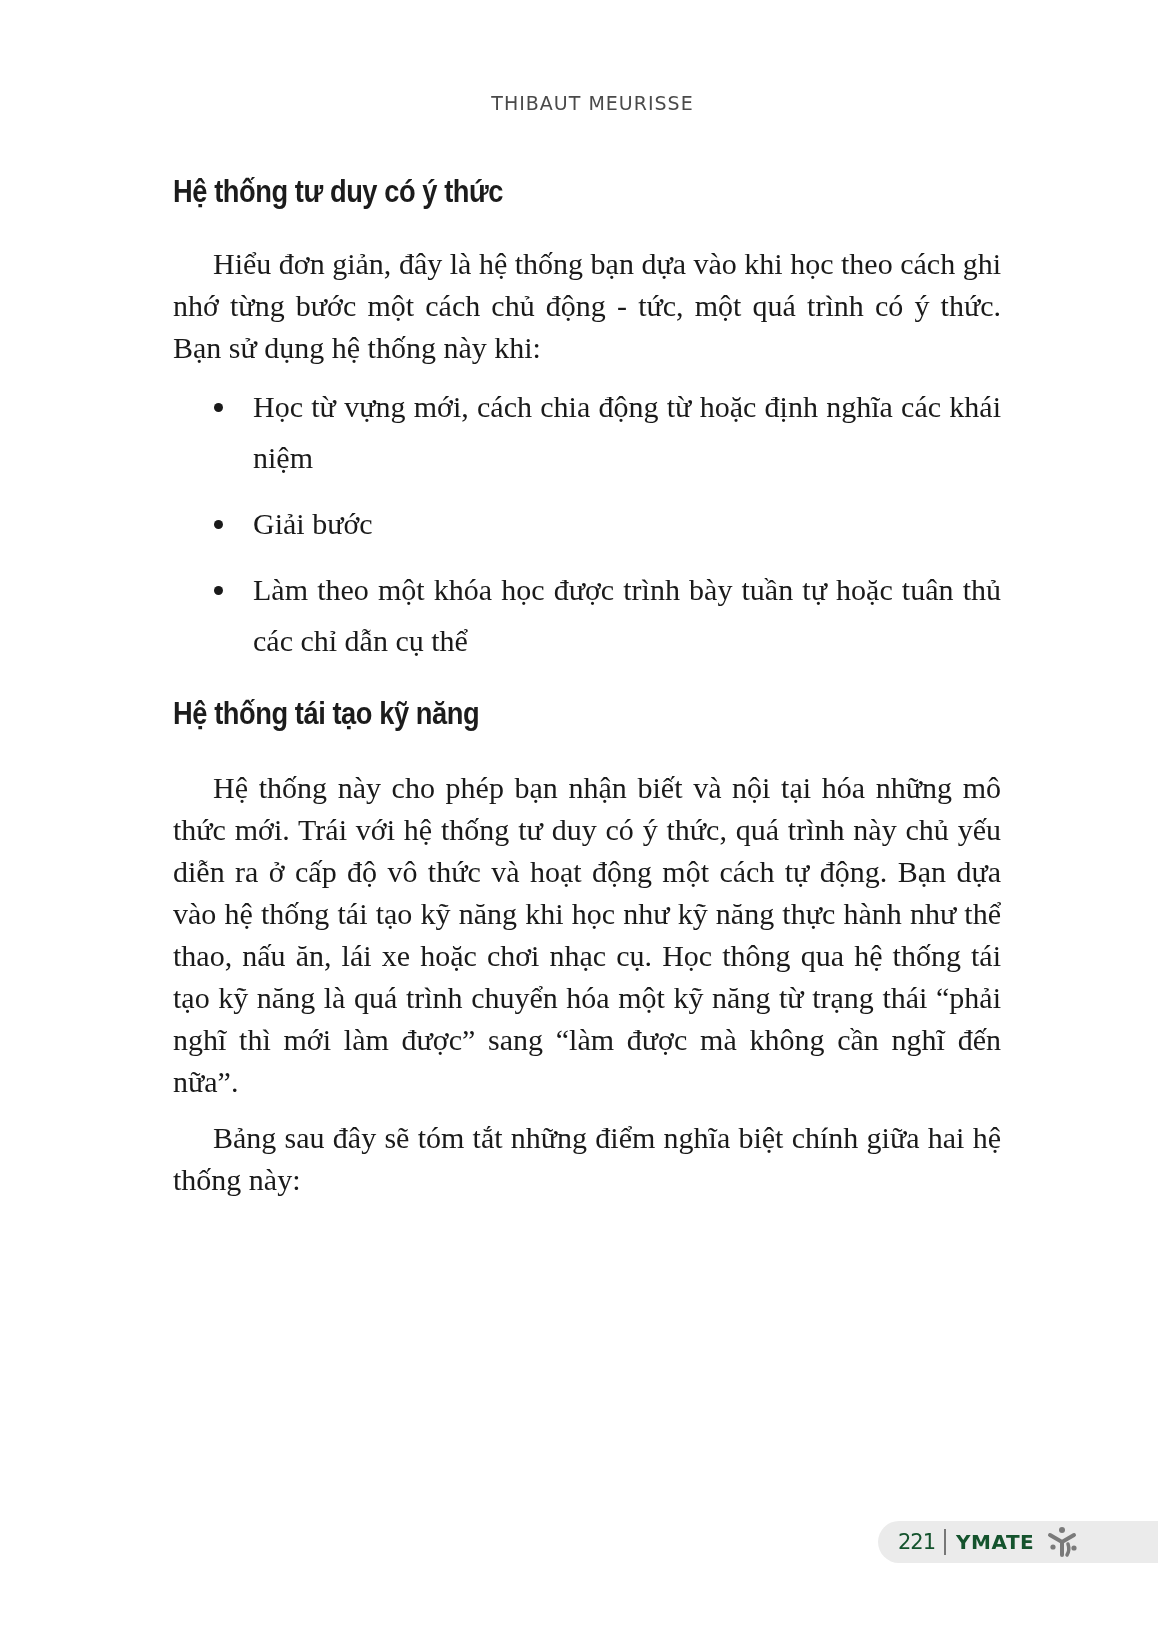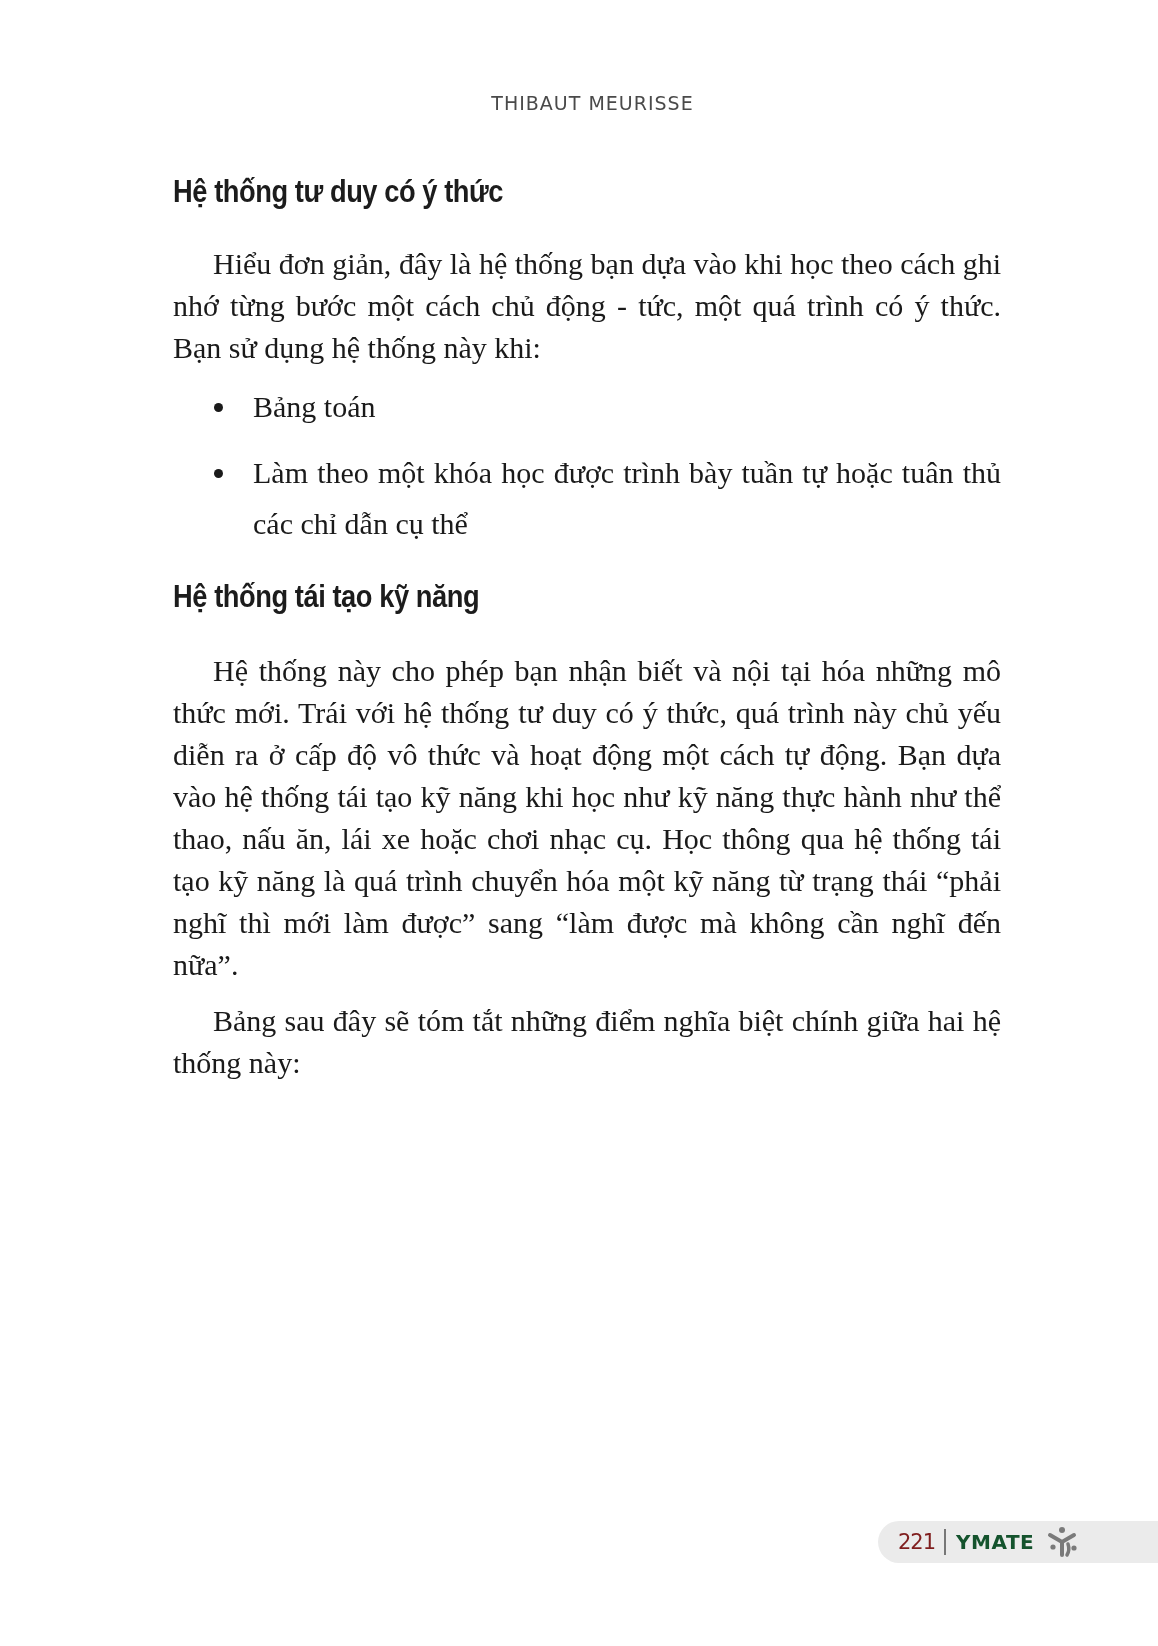--- a/index.html
+++ b/index.html
@@ -35,42 +35,46 @@
     border-radius: 50%; background: #1a1a1a;
   }
   .h2 { margin-top: 28px; margin-bottom: 33px; }
   .p2 { margin-top: 14px; }
   .footer-pill {
     position: absolute; top: 1521px; left: 878px; width: 300px; height: 42px;
     background: #ebebeb; border-radius: 21px 0 0 21px;
     display: flex; align-items: center; padding-left: 20px; box-sizing: border-box;
   }
   .page-num {
-    font-family: "DejaVu Sans", sans-serif; font-size: 21px; color: #7f1d1d;
+    font-family: "DejaVu Sans", sans-serif; font-size: 21px; color: #14532d;
     letter-spacing: -1px;
   }
   .sep { width: 2px; height: 26px; background: #777; margin: 0 10px 0 9px; }
   .brand {
     font-family: "DejaVu Sans", sans-serif; font-weight: bold; font-size: 20px;
     color: #14532d; letter-spacing: 0.5px;
   }
   .logo { margin-left: 12px; width: 32px; height: 32px; }
 </style>
 </head>
 <body>
 
 <div class="running-head">THIBAUT MEURISSE</div>
 
 <div class="content">
   <h2 class="h h1">Hệ thống tư duy có ý thức</h2>
   <p class="p">Hiểu đơn giản, đây là hệ thống bạn dựa vào khi học theo cách ghi nhớ từng bước một cách chủ động - tức, một quá trình có ý thức. Bạn sử dụng hệ thống này khi:</p>
   <ul class="ul">
     <li class="li">
       <span class="bullet"></span>
-      <span>Bảng toán</span>
+      <span>Học từ vựng mới, cách chia động từ hoặc định nghĩa các khái niệm</span>
+    </li>
+    <li class="li">
+      <span class="bullet"></span>
+      <span>Giải bước</span>
     </li>
     <li class="li">
       <span class="bullet"></span>
       <span>Làm theo một khóa học được trình bày tuần tự hoặc tuân thủ các chỉ dẫn cụ thể</span>
     </li>
   </ul>
   <h2 class="h h2">Hệ thống tái tạo kỹ năng</h2>
   <p class="p">Hệ thống này cho phép bạn nhận biết và nội tại hóa những mô thức mới. Trái với hệ thống tư duy có ý thức, quá trình này chủ yếu diễn ra ở cấp độ vô thức và hoạt động một cách tự động. Bạn dựa vào hệ thống tái tạo kỹ năng khi học như kỹ năng thực hành như thể thao, nấu ăn, lái xe hoặc chơi nhạc cụ. Học thông qua hệ thống tái tạo kỹ năng là quá trình chuyển hóa một kỹ năng từ trạng thái “phải nghĩ thì mới làm được” sang “làm được mà không cần nghĩ đến nữa”.</p>
   <p class="p p2">Bảng sau đây sẽ tóm tắt những điểm nghĩa biệt chính giữa hai hệ thống này:</p>
 </div>

